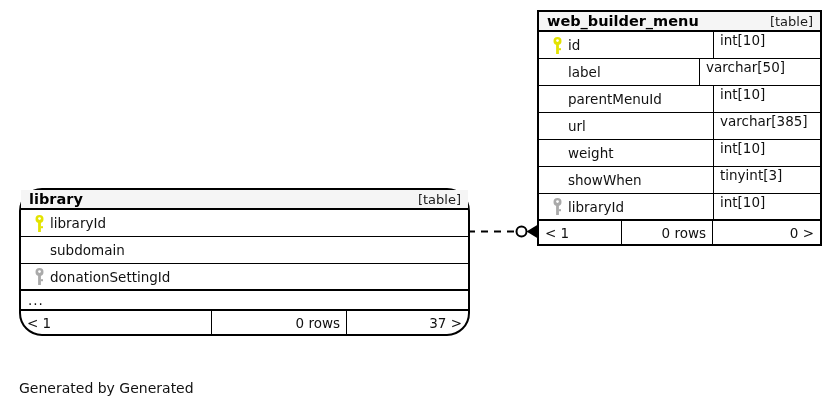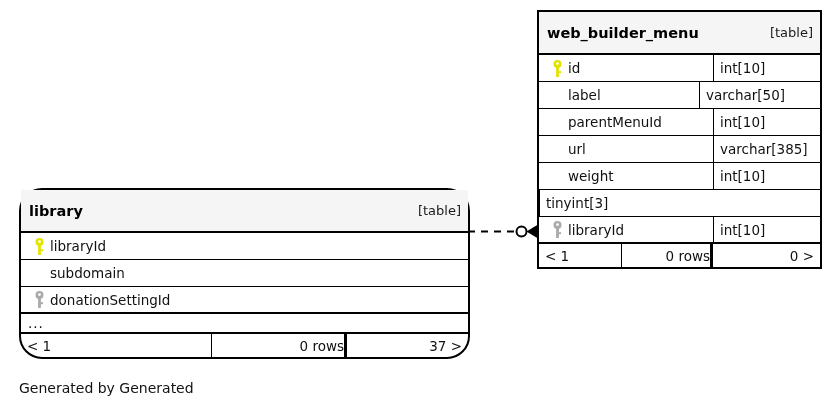--- a/index.html
+++ b/index.html
@@ -22,21 +22,21 @@
     box-sizing: border-box;
   }
 
   .tbl-header {
     display: flex;
     align-items: center;
     justify-content: space-between;
     background: #f5f5f5;
     border-bottom: 2px solid #000000;
     box-sizing: border-box;
-    height: 43px;
+    height: 20px;
     padding: 0 7px 0 8px;
   }
   .tbl-title {
     font-weight: bold;
     font-size: 14.5px;
     color: #000000;
     letter-spacing: 0px;
     white-space: nowrap;
   }
   .tbl-tag {
@@ -57,21 +57,21 @@
   .cell-name {
     display: flex;
     align-items: center;
     flex: 1 1 auto;
     min-width: 0;
     padding-left: 7px;
     box-sizing: border-box;
   }
   .cell-type {
     display: flex;
-    align-items: center;
+    align-items: flex-start;
     border-left: 1px solid #000000;
     box-sizing: border-box;
     padding-left: 6px;
   }
   .col-label {
     font-size: 13.5px;
     color: #111111;
     white-space: nowrap;
   }
   .type-label {
@@ -110,22 +110,23 @@
     display: flex;
     align-items: center;
     font-size: 13.5px;
     color: #111111;
     box-sizing: border-box;
     white-space: nowrap;
   }
   .foot-left { justify-content: flex-start; padding-left: 6px; }
   .foot-mid {
     justify-content: flex-end;
+    padding-right: 6px;
     border-left: 1px solid #000000;
-    border-right: 3px solid #000000;
+    border-right: 1px solid #000000;
   }
   .foot-right { justify-content: flex-end; padding-right: 6px; flex: 1 1 auto; }
 
   
   #relationship-connector {
     position: absolute;
     left: 468px;
     top: 220px;
     width: 72px;
     height: 24px;
@@ -258,20 +259,24 @@
     <div class="cell-name">
       <span class="key-slot"></span>
       <span class="col-label">weight</span>
     </div>
     <div class="cell-type" style="width:107px;">
       <span class="type-label">int[10]</span>
     </div>
   </div>
 
   <div class="tbl-row">
+    <div class="cell-name">
+      <span class="key-slot"></span>
+      <span class="col-label">showWhen</span>
+    </div>
     <div class="cell-type" style="width:107px;">
       <span class="type-label">tinyint[3]</span>
     </div>
   </div>
 
   <div class="tbl-row last-col-row">
     <div class="cell-name">
       <span class="key-slot">
         <svg width="11" height="17" viewBox="0 0 11 17" aria-hidden="true">
           <circle cx="5.5" cy="4" r="4" fill="#aaaaaa"></circle>

